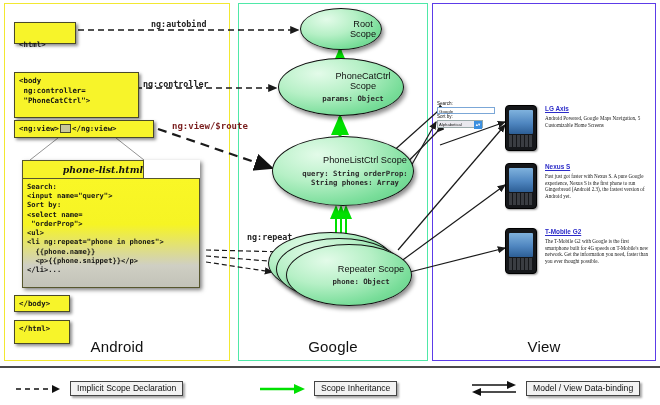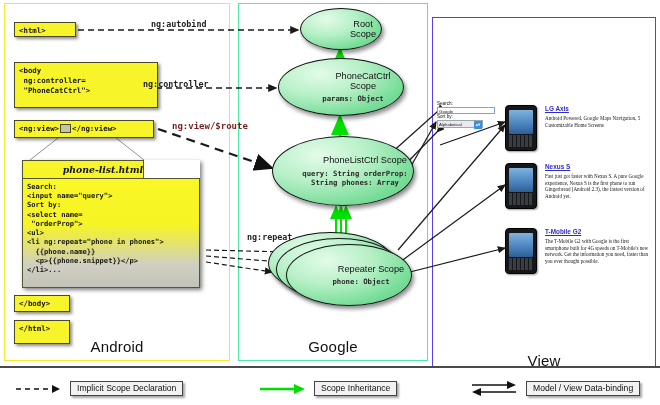--- a/index.html
+++ b/index.html
@@ -4,32 +4,32 @@
 <style>
   html,body{margin:0;padding:0;background:#fff;}
   body{width:660px;height:405px;position:relative;overflow:hidden;
        font-family:"Liberation Sans",sans-serif;}
   #stage{position:absolute;inset:0;width:660px;height:405px;background:#ffffff;}
 
   
   .col{position:absolute;background:#ffffff;box-sizing:border-box;}
   #col-template{left:4px;  top:3px; width:226px; height:358px; border:1.5px solid #f2e832;}
   #col-model   {left:238px;top:3px; width:190px; height:358px; border:1.5px solid #4fe8a8;}
-  #col-view    {left:432px;top:17px; width:224px; height:358px; border:1.5px solid #5c3ce8;}
+  #col-view    {left:432px;top:3px; width:224px; height:358px; border:1.5px solid #5c3ce8;}
   .col-label{position:absolute;width:100%;text-align:center;bottom:5px;
              font-size:15px;color:#111;letter-spacing:.2px;}
 
   
   .ybox{position:absolute;background:#f7f42a;border:1.4px solid #4a4a2a;
         box-shadow:2px 2px 3px rgba(0,0,0,.45);
         font-family:"DejaVu Sans Mono",monospace;font-weight:bold;
         font-size:7.4px;color:#131313;line-height:1.32;
         padding:3px 4px;box-sizing:border-box;white-space:pre;}
-  #box-html {left:14px; top:22px;  width:62px;  height:15px; padding-top:3px;}
-  #box-body {left:14px; top:62px;  width:144px; height:46px;}
+  #box-html {left:14px; top:22px;  width:62px;  height:15px; padding-top:17px;}
+  #box-body {left:14px; top:72px;  width:125px; height:46px;}
   #box-ngview{left:14px;top:120px; width:140px; height:18px;}
   #box-close-body{left:14px;top:295px;width:56px;height:17px;}
   #box-close-html{left:14px;top:320px;width:56px;height:24px;}
   .ngview-slot{display:inline-block;width:9px;height:7px;background:#c9c79a;
                border:1px solid #4a4a2a;vertical-align:middle;margin:0 1px;}
 
   
   #card-phonelist{position:absolute;left:22px;top:160px;width:178px;height:128px;
                   box-shadow:2px 2px 4px rgba(0,0,0,.5);}
   #card-title{position:absolute;left:0;top:0;width:122px;height:19px;background:#f7f42a;

